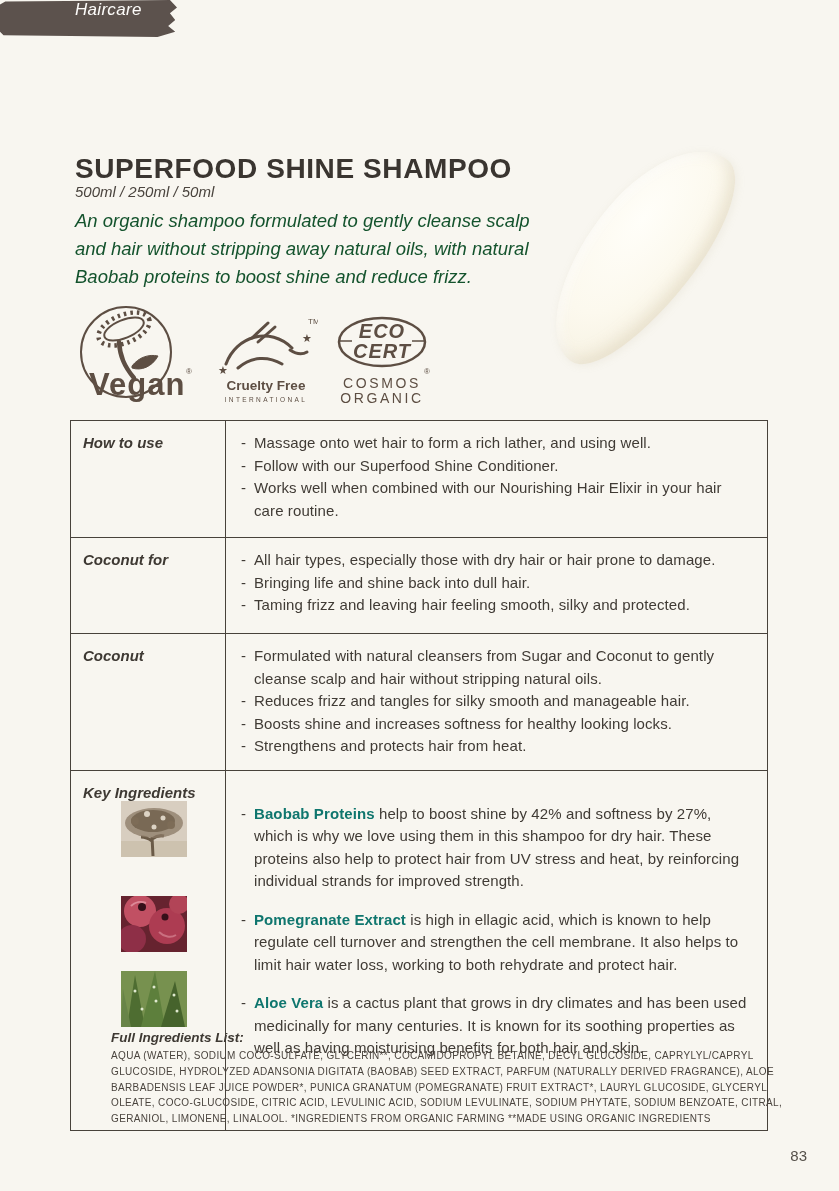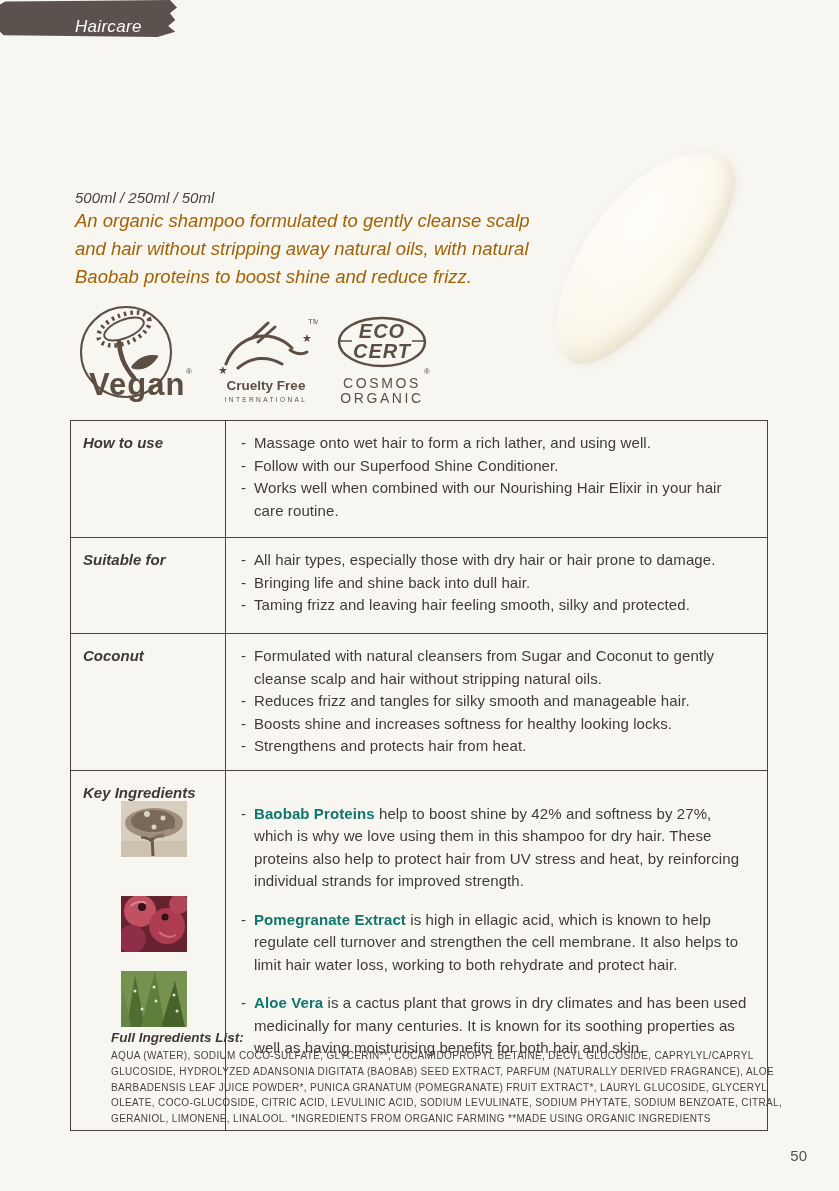--- a/index.html
+++ b/index.html
@@ -8,47 +8,47 @@
     background:var(--page-bg,#f8f6f0);
     font-family:"Liberation Sans", sans-serif;
     color:var(--ink,#433d37);
     overflow:hidden;
   }
   
   .badge{
     position:absolute; left:0; top:95; width:177px; height:37px;
     background:var(--badge-bg,#5c524d);
     clip-path:polygon(0% 12%,3% 4%,55% 2%,96% 0%,100% 20%,96% 36%,99% 54%,95% 70%,99% 86%,89% 100%,40% 97%,2% 95%,0% 86%);
-    display:flex; align-items:flex-end;
+    display:flex; align-items:flex-start;
     z-index:2;
   }
   .badge span{
     margin-left:75px; color:var(--badge-text,#fdfcfa);
     font-style:italic; font-size:17px; letter-spacing:.3px;
   }
   
   .smear{position:absolute; left:505px; top:138px; width:280px; height:235px; z-index:0;}
   .smear .blob{
     position:absolute; left:8px; top:62px; width:255px; height:108px;
     transform:rotate(-53deg);
     border-radius:52% 48% 44% 56% / 58% 62% 38% 42%;
     background:radial-gradient(ellipse at 62% 32%, #fffef9 0%, #fcf9ee 50%, #f3eddb 100%);
     box-shadow:inset 0 -7px 16px rgba(205,193,160,.38), inset 0 5px 12px rgba(255,255,255,.85), 0 2px 8px rgba(190,180,150,.15);
   }
   .title{
     position:absolute; left:75px; top:153px; margin:0; z-index:1;
     font-size:28px; font-weight:700; letter-spacing:.6px; color:#3a3530;
   }
   .sizes{
-    position:absolute; left:75px; top:189px; z-index:1;
+    position:absolute; left:75px; top:183px; z-index:1;
     font-style:italic; font-size:15px; color:#4a443e;
   }
   .desc{
     position:absolute; left:75px; top:207px; margin:0; width:480px; z-index:1;
-    font-style:italic; font-size:18.5px; line-height:1.52; color:#a16207;
+    font-style:italic; font-size:18.5px; line-height:1.52; color:#14532d;
   }
   
   .certs{position:absolute; left:74px; top:302px; display:flex; align-items:flex-start; z-index:1;}
   .cert{display:block;}
   .cert text{fill:var(--logo-brown,#5d4e43);}
   .cert path,.cert circle,.cert ellipse,.cert line{stroke:var(--logo-brown,#5d4e43);}
   .vegan-word{font-size:31px; font-weight:700; letter-spacing:1px;}
   .tiny{font-size:8px;}
   .cf-line1{font-size:13.5px; font-weight:700;}
   .cf-line2{font-size:6.5px; letter-spacing:2.4px;}
@@ -94,20 +94,21 @@
 <div class="page">
 
   <div class="badge">
     <span>Haircare</span>
   </div>
 
   <div class="smear">
     <div class="blob"></div>
   </div>
 
+  <h1 class="title">SUPERFOOD SHINE SHAMPOO</h1>
   <div class="sizes">500ml / 250ml / 50ml</div>
   <p class="desc">An organic shampoo formulated to gently cleanse scalp and hair without stripping away natural oils, with natural Baobab proteins to boost shine and reduce frizz.</p>
 
   <div class="certs">
 
     <svg class="cert" width="124" height="100" viewBox="0 0 124 100">
       <circle cx="52" cy="50" r="45" fill="none" stroke-width="2"></circle>
       <g transform="rotate(-22 50 27)">
         <ellipse cx="50" cy="27" rx="27" ry="14" fill="none" stroke-width="4.5" stroke-dasharray="2.5 4"></ellipse>
         <ellipse cx="50" cy="27" rx="21" ry="9" fill="none" stroke-width="2"></ellipse>
@@ -161,21 +162,21 @@
               <span class="btext">Follow with our Superfood Shine Conditioner.</span>
             </div>
             <div class="bullet">
               <span class="dash">-</span>
               <span class="btext">Works well when combined with our Nourishing Hair Elixir in your hair care routine.</span>
             </div>
           </td>
         </tr>
         <tr class="row-suitable-for">
           <th>
-            <div class="row-label-text">Suitable for</div>
+            <div class="row-label-text">Coconut for</div>
           </th>
           <td>
             <div class="bullet">
               <span class="dash">-</span>
               <span class="btext">All hair types, especially those with dry hair or hair prone to damage.</span>
             </div>
             <div class="bullet">
               <span class="dash">-</span>
               <span class="btext">Bringing life and shine back into dull hair.</span>
             </div>
@@ -270,14 +271,14 @@
           </td>
         </tr>
       </tbody>
   </table>
 
   <div class="ingredients">
     <div class="ing-head">Full Ingredients List:</div>
     <div class="ing-text">AQUA (WATER), SODIUM COCO-SULFATE, GLYCERIN**, COCAMIDOPROPYL BETAINE, DECYL GLUCOSIDE, CAPRYLYL/CAPRYL GLUCOSIDE, HYDROLYZED ADANSONIA DIGITATA (BAOBAB) SEED EXTRACT, PARFUM (NATURALLY DERIVED FRAGRANCE), ALOE BARBADENSIS LEAF JUICE POWDER*, PUNICA GRANATUM (POMEGRANATE) FRUIT EXTRACT*, LAURYL GLUCOSIDE, GLYCERYL OLEATE, COCO-GLUCOSIDE, CITRIC ACID, LEVULINIC ACID, SODIUM LEVULINATE, SODIUM PHYTATE, SODIUM BENZOATE, CITRAL, GERANIOL, LIMONENE, LINALOOL. *INGREDIENTS FROM ORGANIC FARMING **MADE USING ORGANIC INGREDIENTS</div>
   </div>
 
-  <div class="pagenum">50</div>
+  <div class="pagenum">83</div>
 </div>
 
 </body></html>

